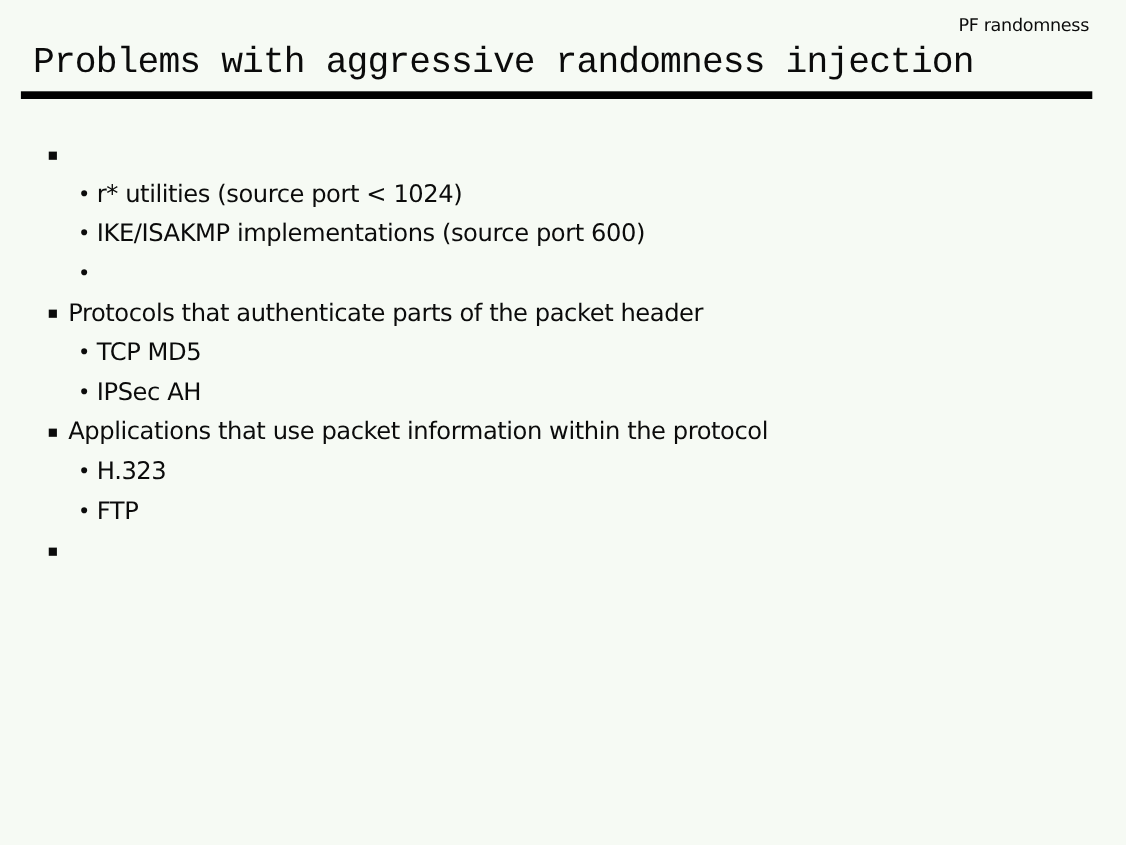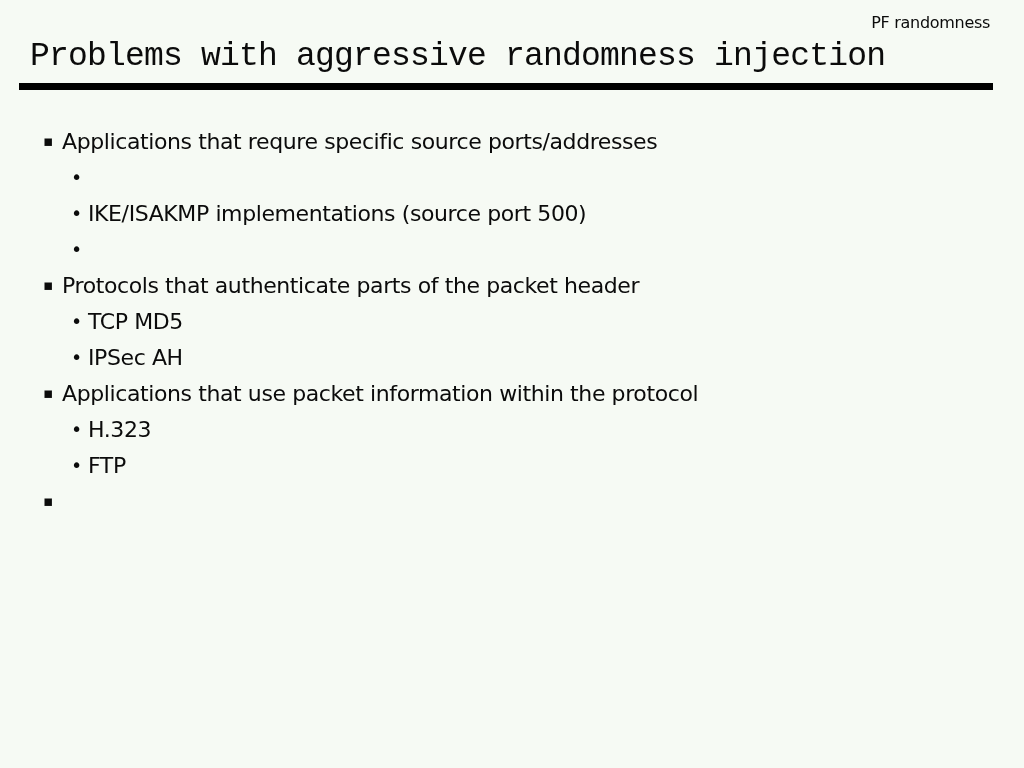--- a/index.html
+++ b/index.html
@@ -73,30 +73,30 @@
 
 <div class="corner-label">PF randomness</div>
 
 <h1 class="slide-title" style="margin:0; font-weight:normal;font-family:Liberation Mono, monospace;">Problems with aggressive randomness injection</h1>
 
 <div class="title-rule"></div>
 
 <div class="content">
   <div class="line lvl1">
     <span class="marker">▪</span>
-    <span class="btext">Applications that requre specific source ports/addresses</span>
   </div>
 
   <div class="line lvl2">
     <span class="marker">•</span>
+    <span class="btext">r* utilities (source port &lt; 1024)</span>
   </div>
 
   <div class="line lvl2">
     <span class="marker">•</span>
-    <span class="btext">IKE/ISAKMP implementations (source port 500)</span>
+    <span class="btext">IKE/ISAKMP implementations (source port 600)</span>
   </div>
 
   <div class="line lvl2">
     <span class="marker">•</span>
   </div>
 
   <div class="line lvl1">
     <span class="marker">▪</span>
     <span class="btext">Protocols that authenticate parts of the packet header</span>
   </div>

